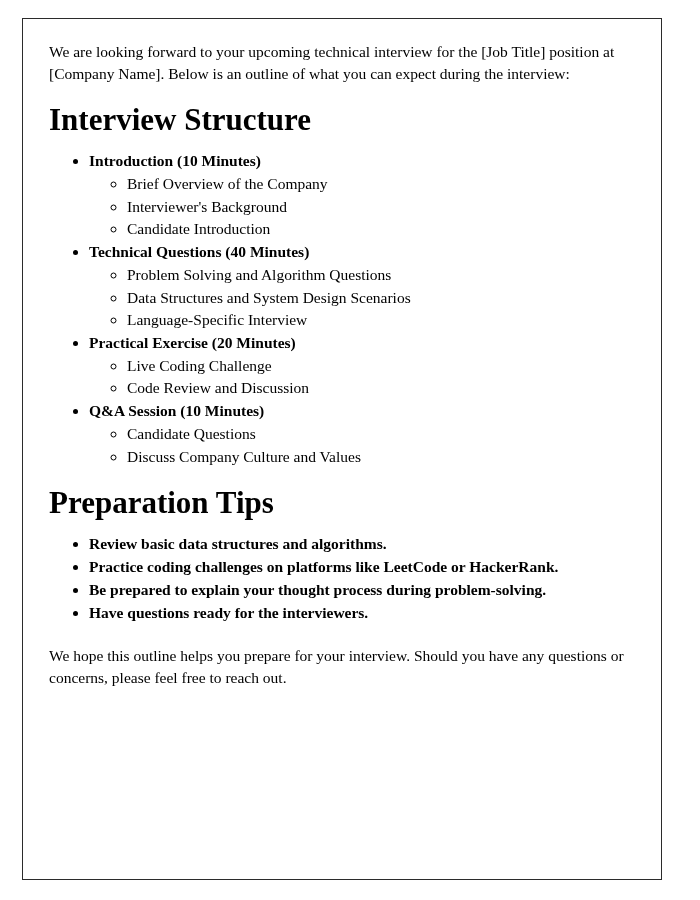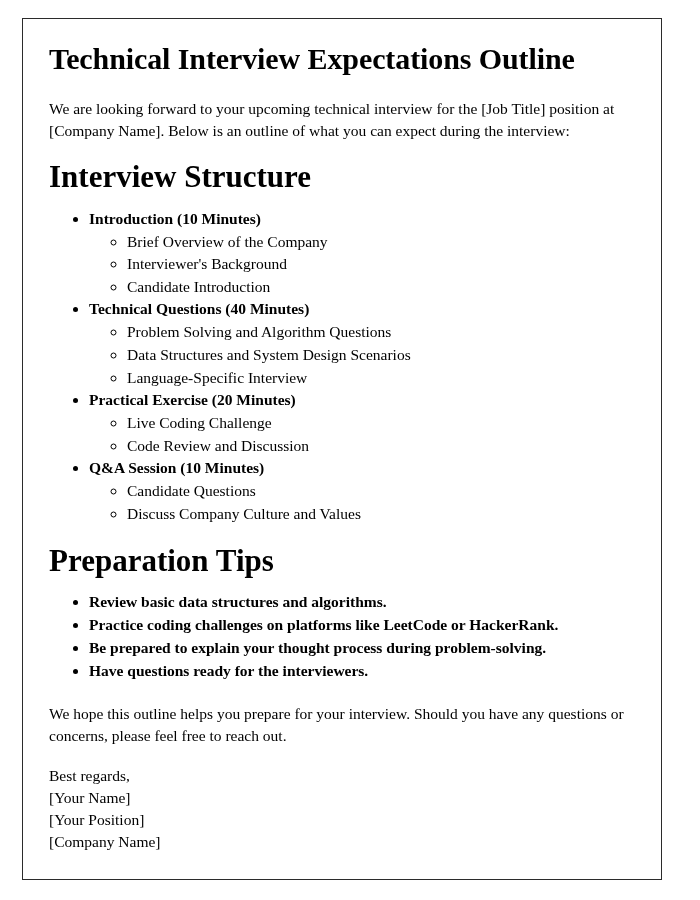--- a/index.html
+++ b/index.html
@@ -109,21 +109,20 @@
   .signature-block > div {
     margin: 0;
   }
 </style>
 </head>
 <body>
 
 <div class="page-frame">
   <div class="doc-body">
 
-    <h1 class="doc-title">Technical Interview Expectations Outline</h1>
 
 
     <p class="para">We are looking forward to your upcoming technical interview for the [Job Title] position at [Company Name]. Below is an outline of what you can expect during the interview:</p>
 
     <h2 class="section-heading">Interview Structure</h2>
 
     <ul class="outline-list">
       <li>
         <span>Introduction (10 Minutes)</span>
         <ul class="sub-list">
@@ -160,21 +159,15 @@
 
     <ul class="tips-list">
       <li>Review basic data structures and algorithms.</li>
       <li>Practice coding challenges on platforms like LeetCode or HackerRank.</li>
       <li>Be prepared to explain your thought process during problem-solving.</li>
       <li>Have questions ready for the interviewers.</li>
     </ul>
 
     <p class="para closing">We hope this outline helps you prepare for your interview. Should you have any questions or concerns, please feel free to reach out.</p>
 
-    <div class="signature-block">
-      <div>Best regards,</div>
-      <div>[Your Name]</div>
-      <div>[Your Position]</div>
-      <div>[Company Name]</div>
-    </div>
 
   </div>
 </div>
 
 </body></html>

